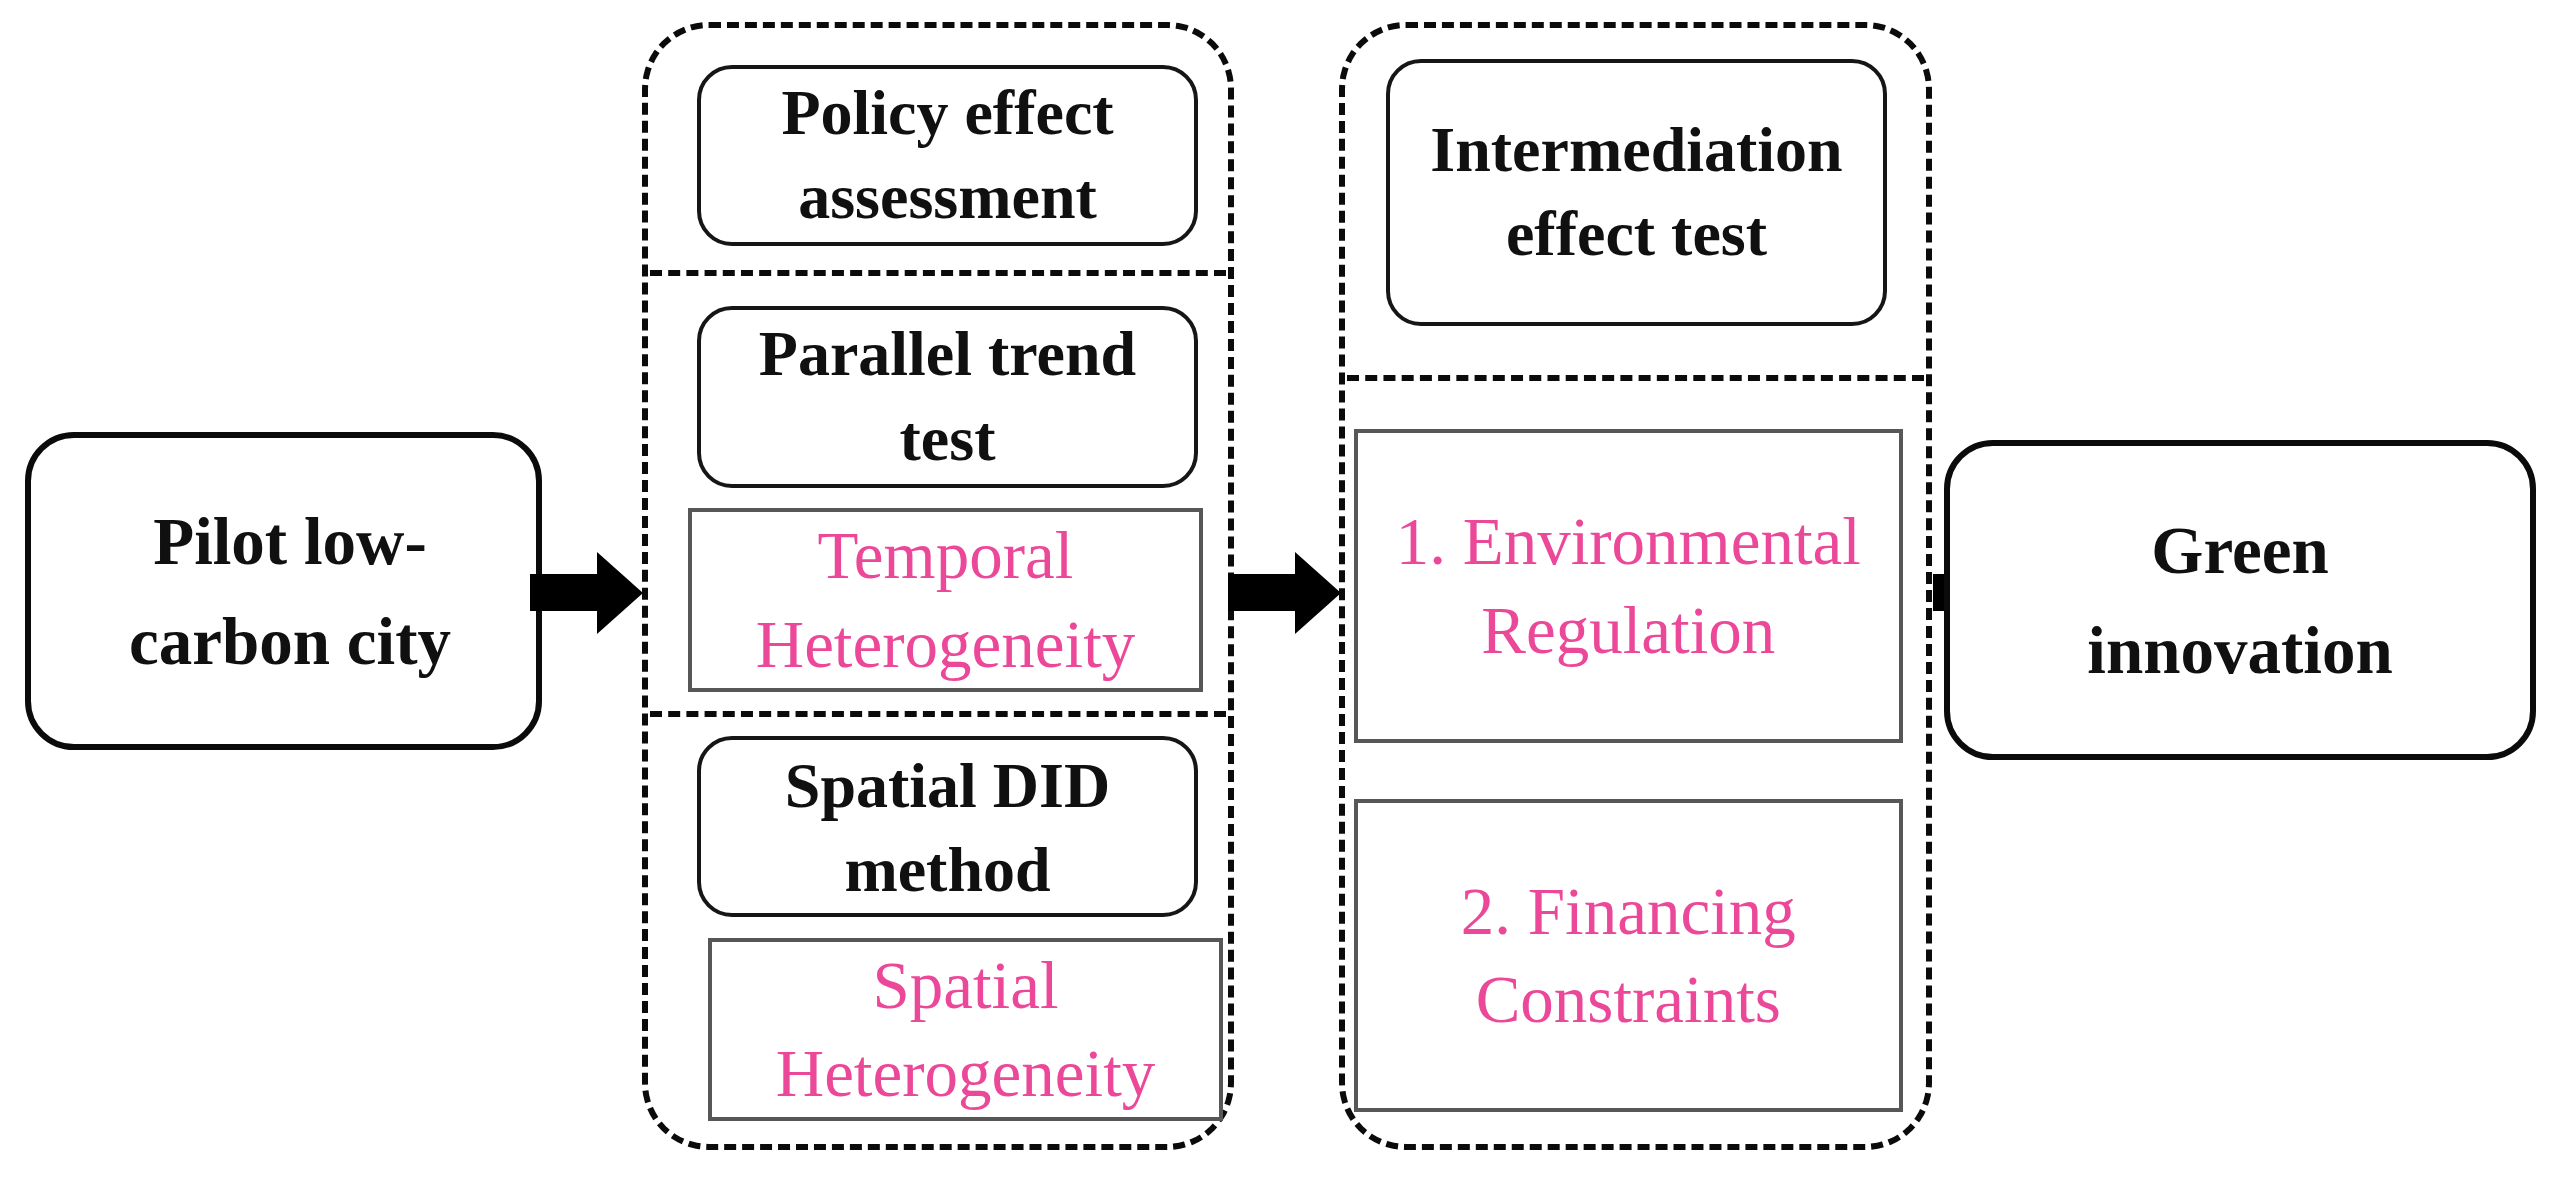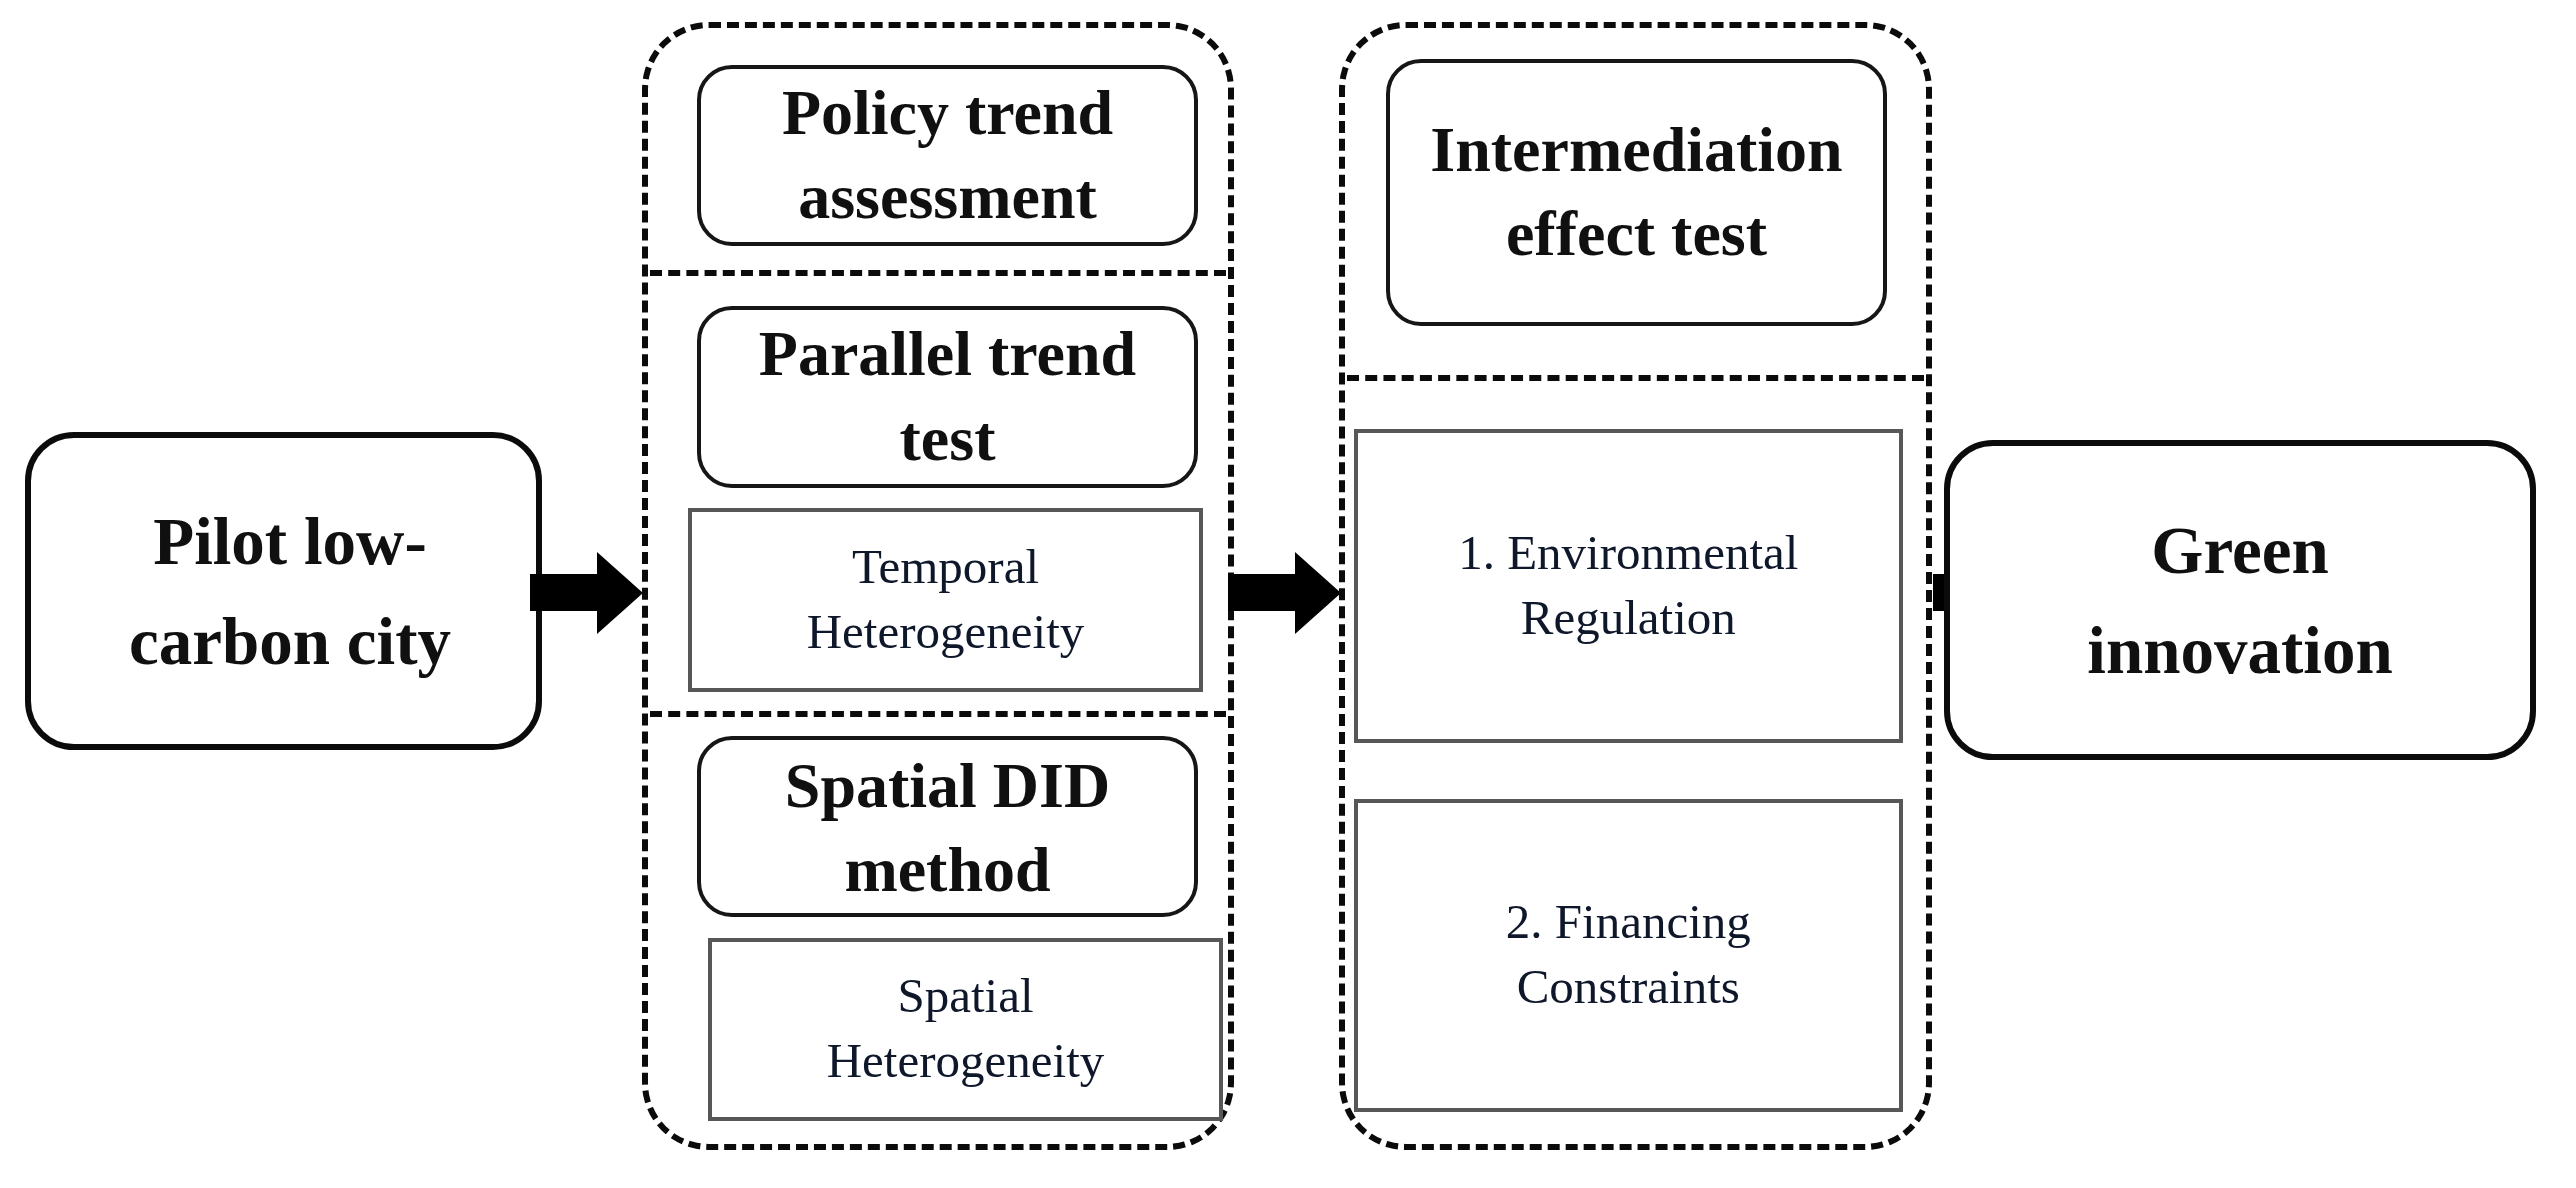--- a/index.html
+++ b/index.html
@@ -44,21 +44,21 @@
     right: 1.6px;
     height: 0;
     border-top: 6.4px dashed #0b0b0b;
   }
   .label {
     text-align: center;
     white-space: pre-line;
   }
   .t-bold  { font-weight: bold;   font-size: 64px; line-height: 1.32; }
   .t-big   { font-weight: bold;   font-size: 67px; line-height: 1.5;  }
-  .t-reg   { font-weight: normal; font-size: 49px; line-height: 1.32; color: #0f172a; }
+  .t-reg   { font-weight: normal; font-size: 67px; line-height: 1.32; color: #ec4899; }
   .arrow {
     position: absolute;
     display: flex;
     align-items: center;
     height: 83px;
   }
   .arrow-tail { width: 67px; height: 37px; background: #000000; }
   .arrow-head {
     width: 0; height: 0;
     border-top: 41px solid transparent;
@@ -77,21 +77,21 @@
   </div>
 
   <div class="arrow" style="left:530px; top:551px;">
     <div class="arrow-tail"></div>
     <div class="arrow-head"></div>
   </div>
 
   <div class="group" style="left:642px; top:21.5px; width:592px; height:1128px;">
 
     <div class="node rounded-sm" style="left:49px; top:37px; width:501px; height:181px;">
-      <div class="label t-bold">Policy trend
+      <div class="label t-bold">Policy effect
 assessment</div>
     </div>
 
     <div class="divider" style="top:242px;"></div>
 
     <div class="node rounded-sm" style="left:49px; top:278px; width:501px; height:182px;justify-content:center;">
       <div class="label t-bold">Parallel trend
 test</div>
     </div>
 

